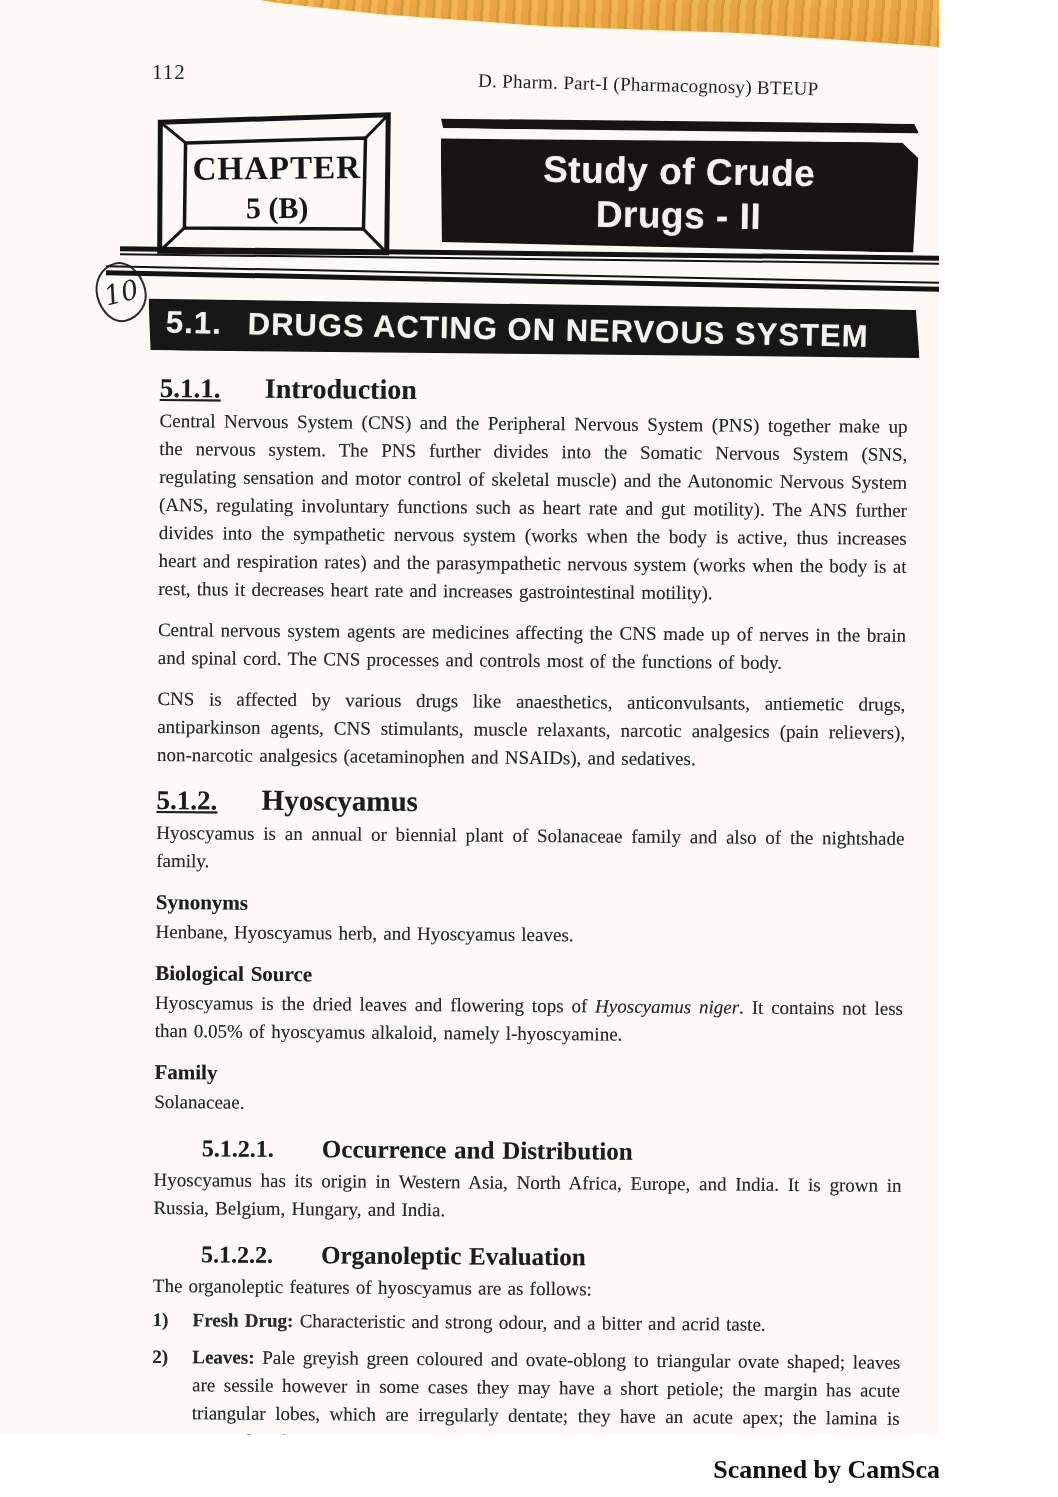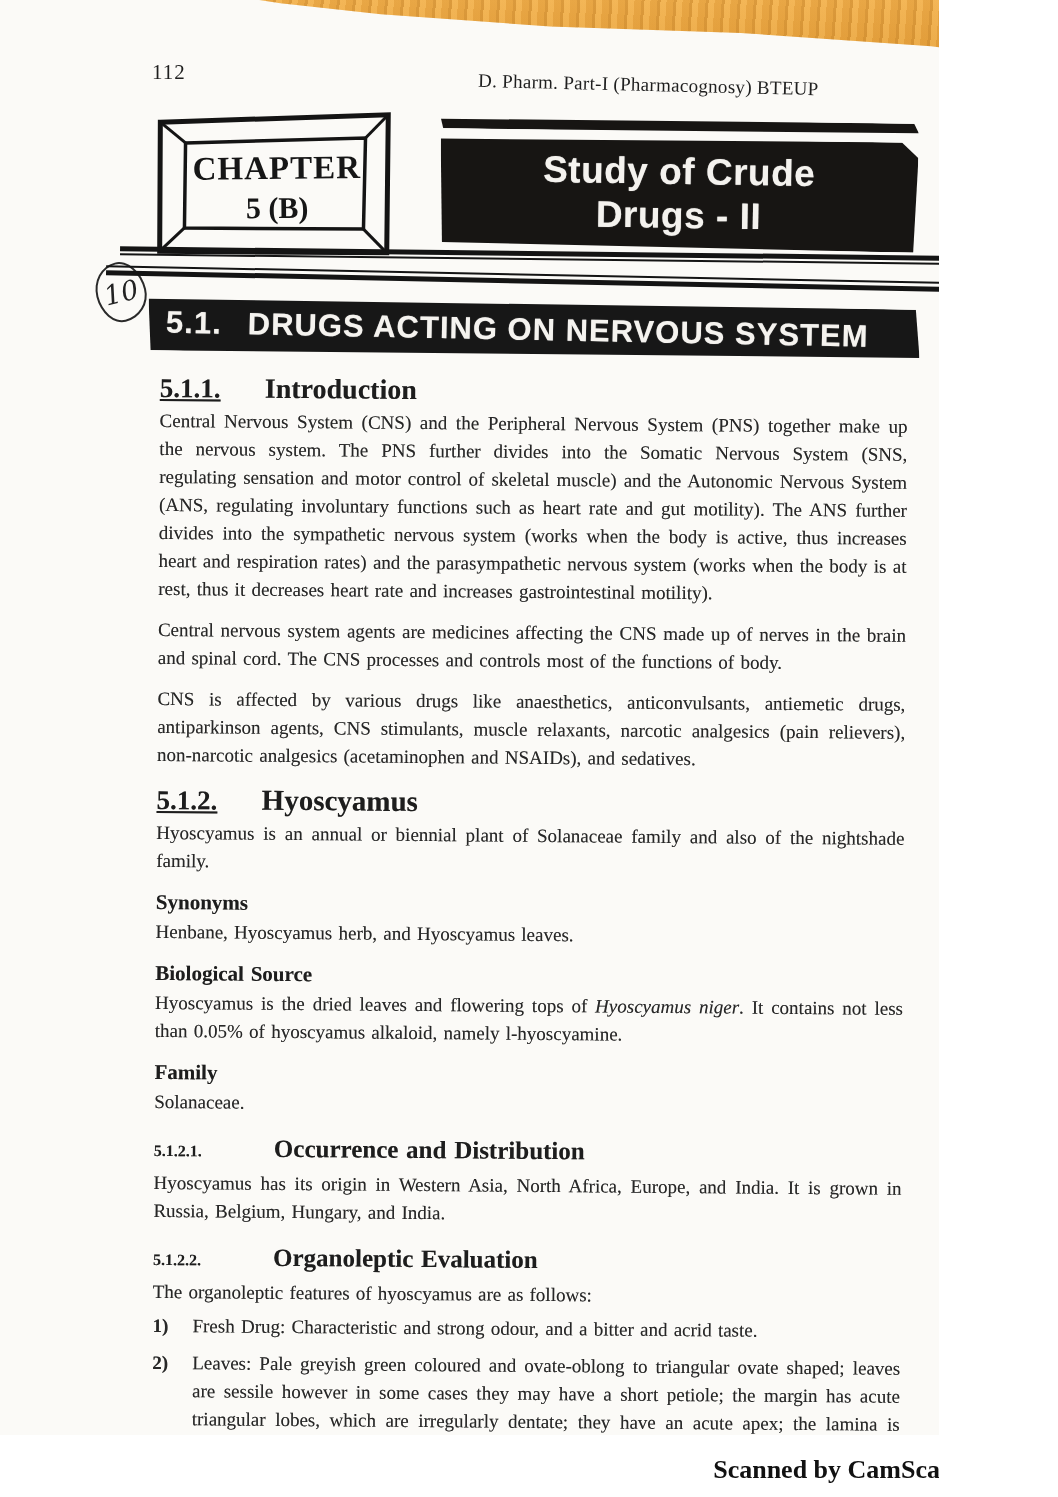--- a/index.html
+++ b/index.html
@@ -101,30 +101,30 @@
     font-size:19px; line-height:28px; color:#272727;
     text-shadow:0 0 0.5px rgba(20,20,20,0.4);
     word-spacing:1.5px;
   }
   .content p { text-align:justify; margin-bottom:13px; }
   .h-major { display:flex; align-items:baseline; font-weight:bold; color:#1d1d1d; margin-bottom:5px; }
   .h-major .num { font-size:27px; width:105px; flex:none;text-decoration:underline; }
   .h-major .ttl { font-size:29px; }
   .h-intro .ttl { font-size:28px; }
   .h-sub { display:flex; align-items:baseline; font-weight:bold; color:#1d1d1d; margin:18px 0 4px 0; }
-  .h-sub .num { font-size:16px; width:120px; flex:none; }
+  .h-sub .num { font-size:24px; width:120px; flex:none;margin-left:48px; }
   .h-sub .ttl { font-size:25px; }
   .h-minor { font-weight:bold; font-size:21px; margin:6px 0 2px 0; color:#1d1d1d; }
   .mt { margin-top:16px; }
 
   ol.org-list { list-style:none; margin-top:2px; }
   ol.org-list li { display:flex; margin-bottom:9px; }
   ol.org-list .li-num { width:40px; flex:none; font-weight:bold; }
   ol.org-list .li-body { flex:1; text-align:justify; }
-  .lead { font-weight:normal; }
+  .lead { font-weight:bold; }
 
   
   .page-edge {
     position:absolute; top:330px; left:948px; width:3px; height:920px;
     background:linear-gradient(180deg, rgba(0,0,0,0.10), rgba(0,0,0,0.03) 70%, rgba(0,0,0,0));
     border-radius:2px;
   }
 
   
   .footer-strip {

